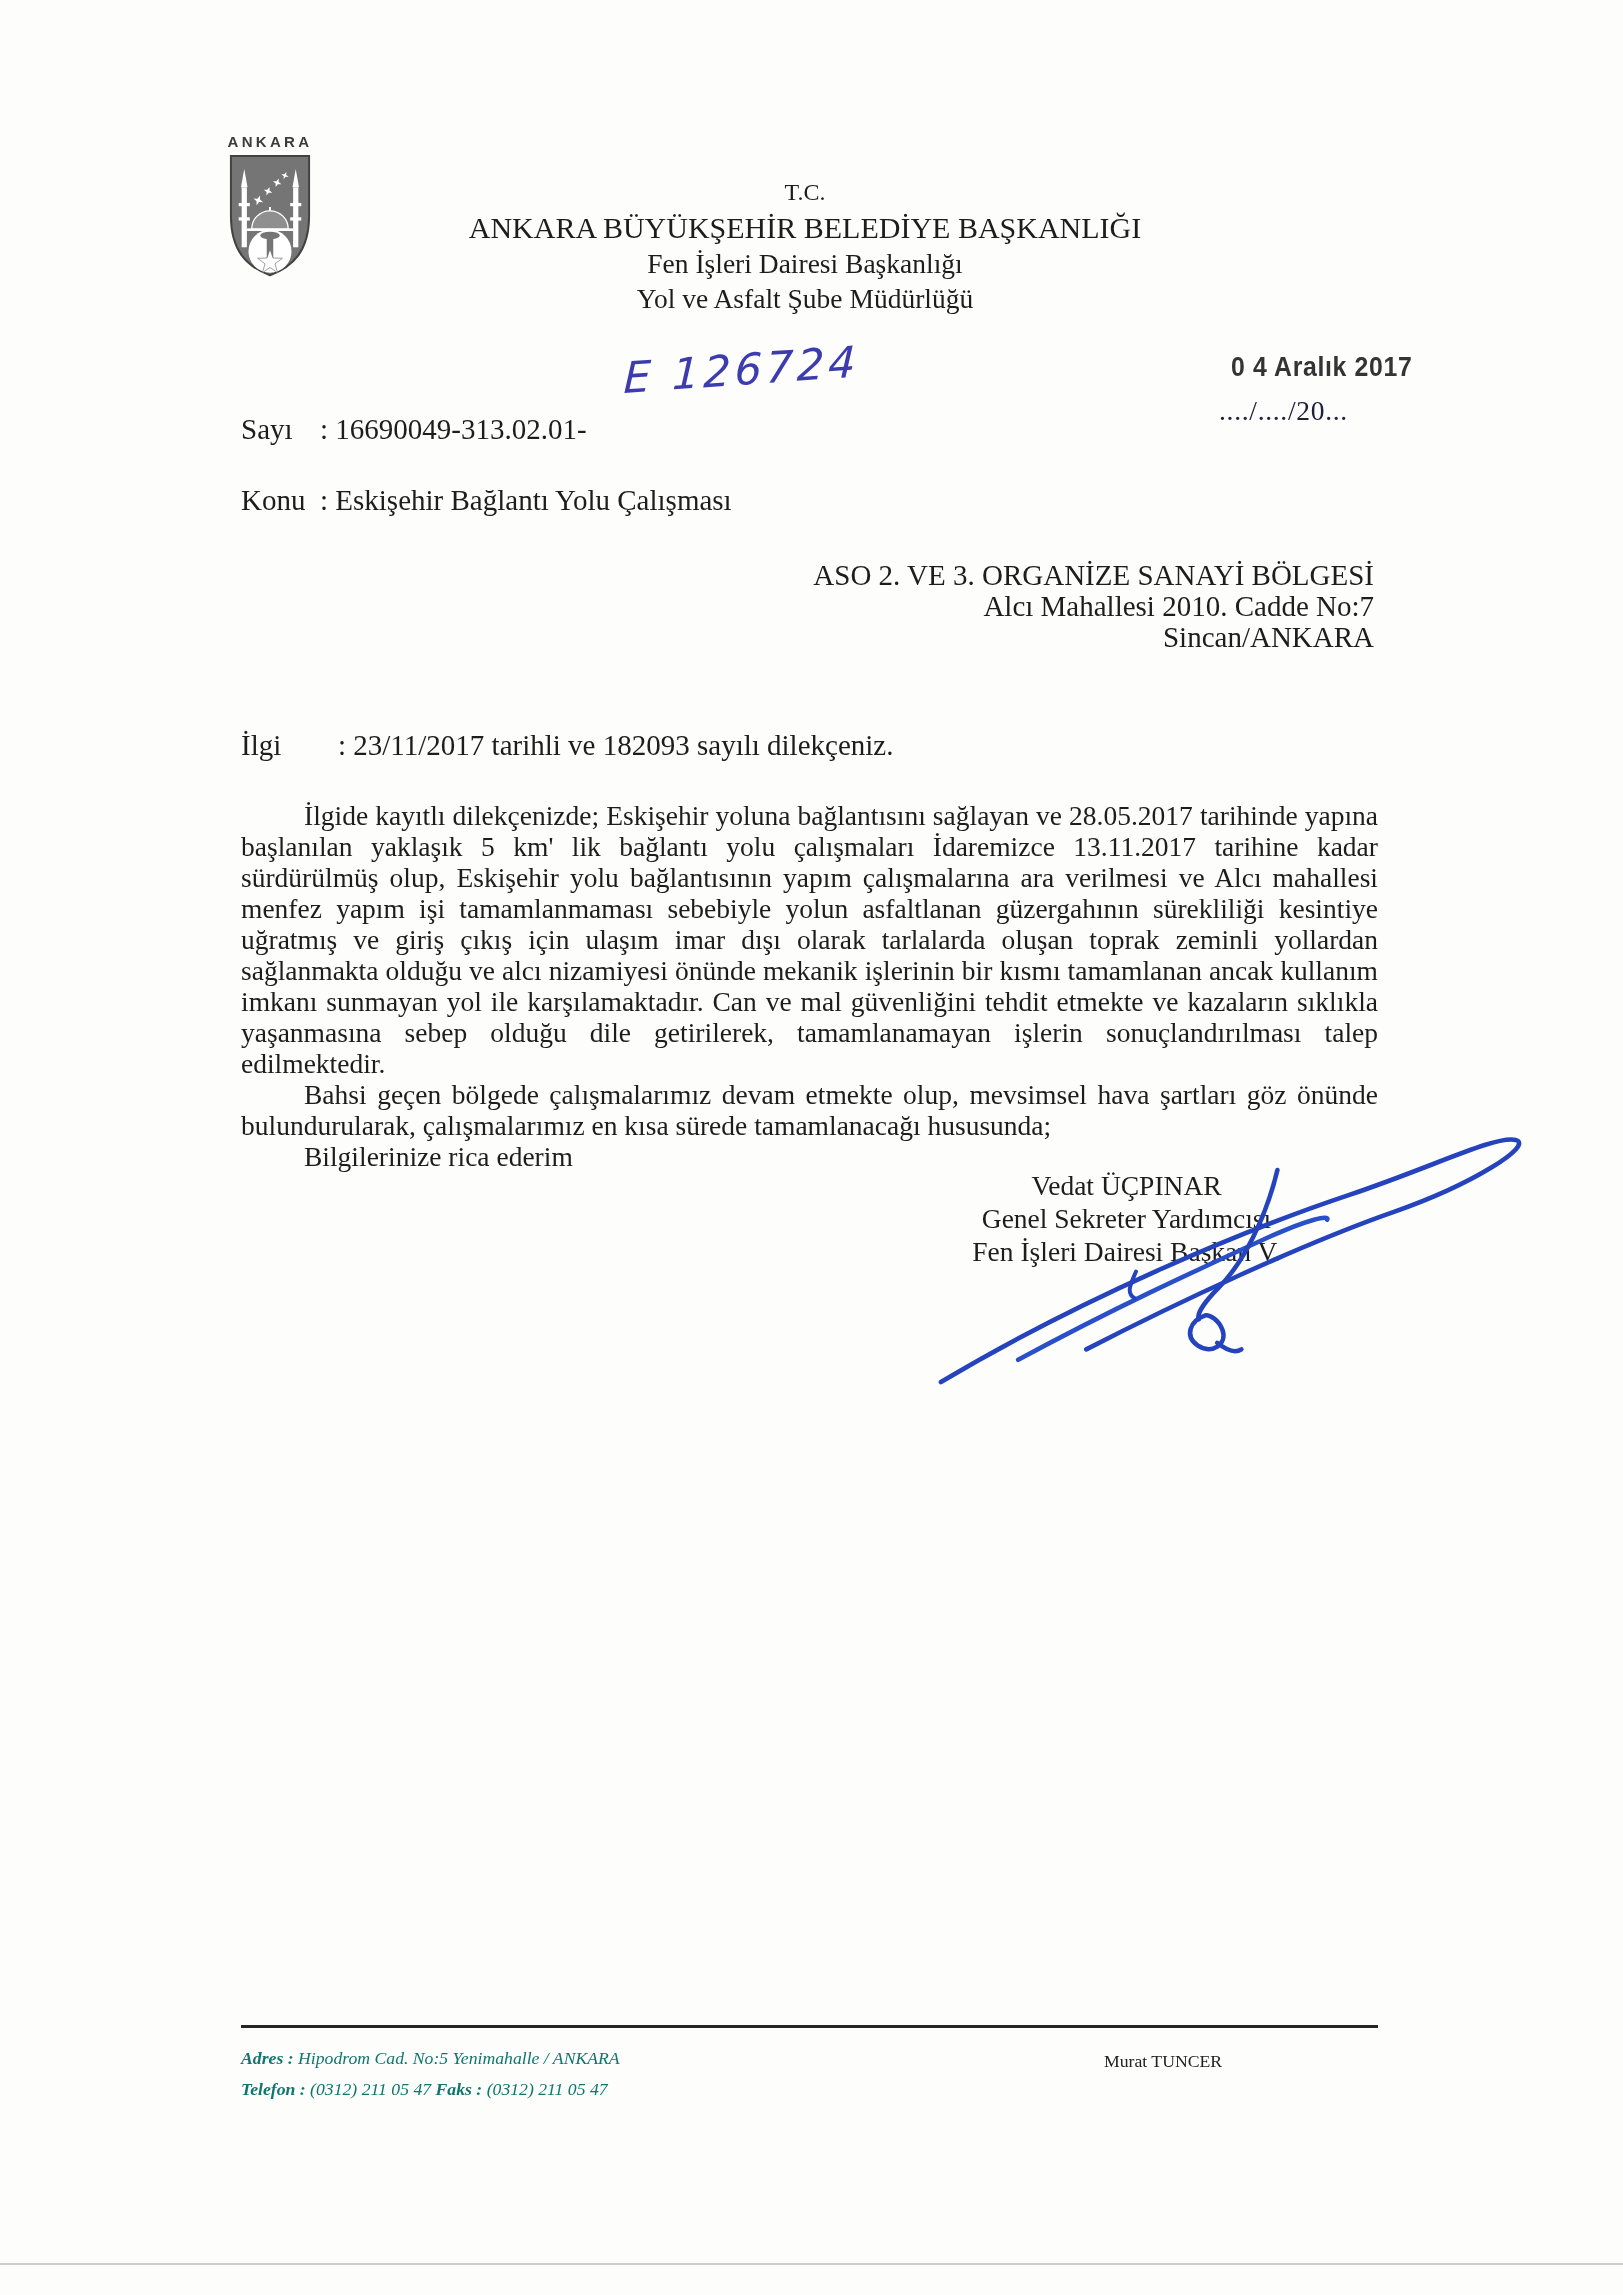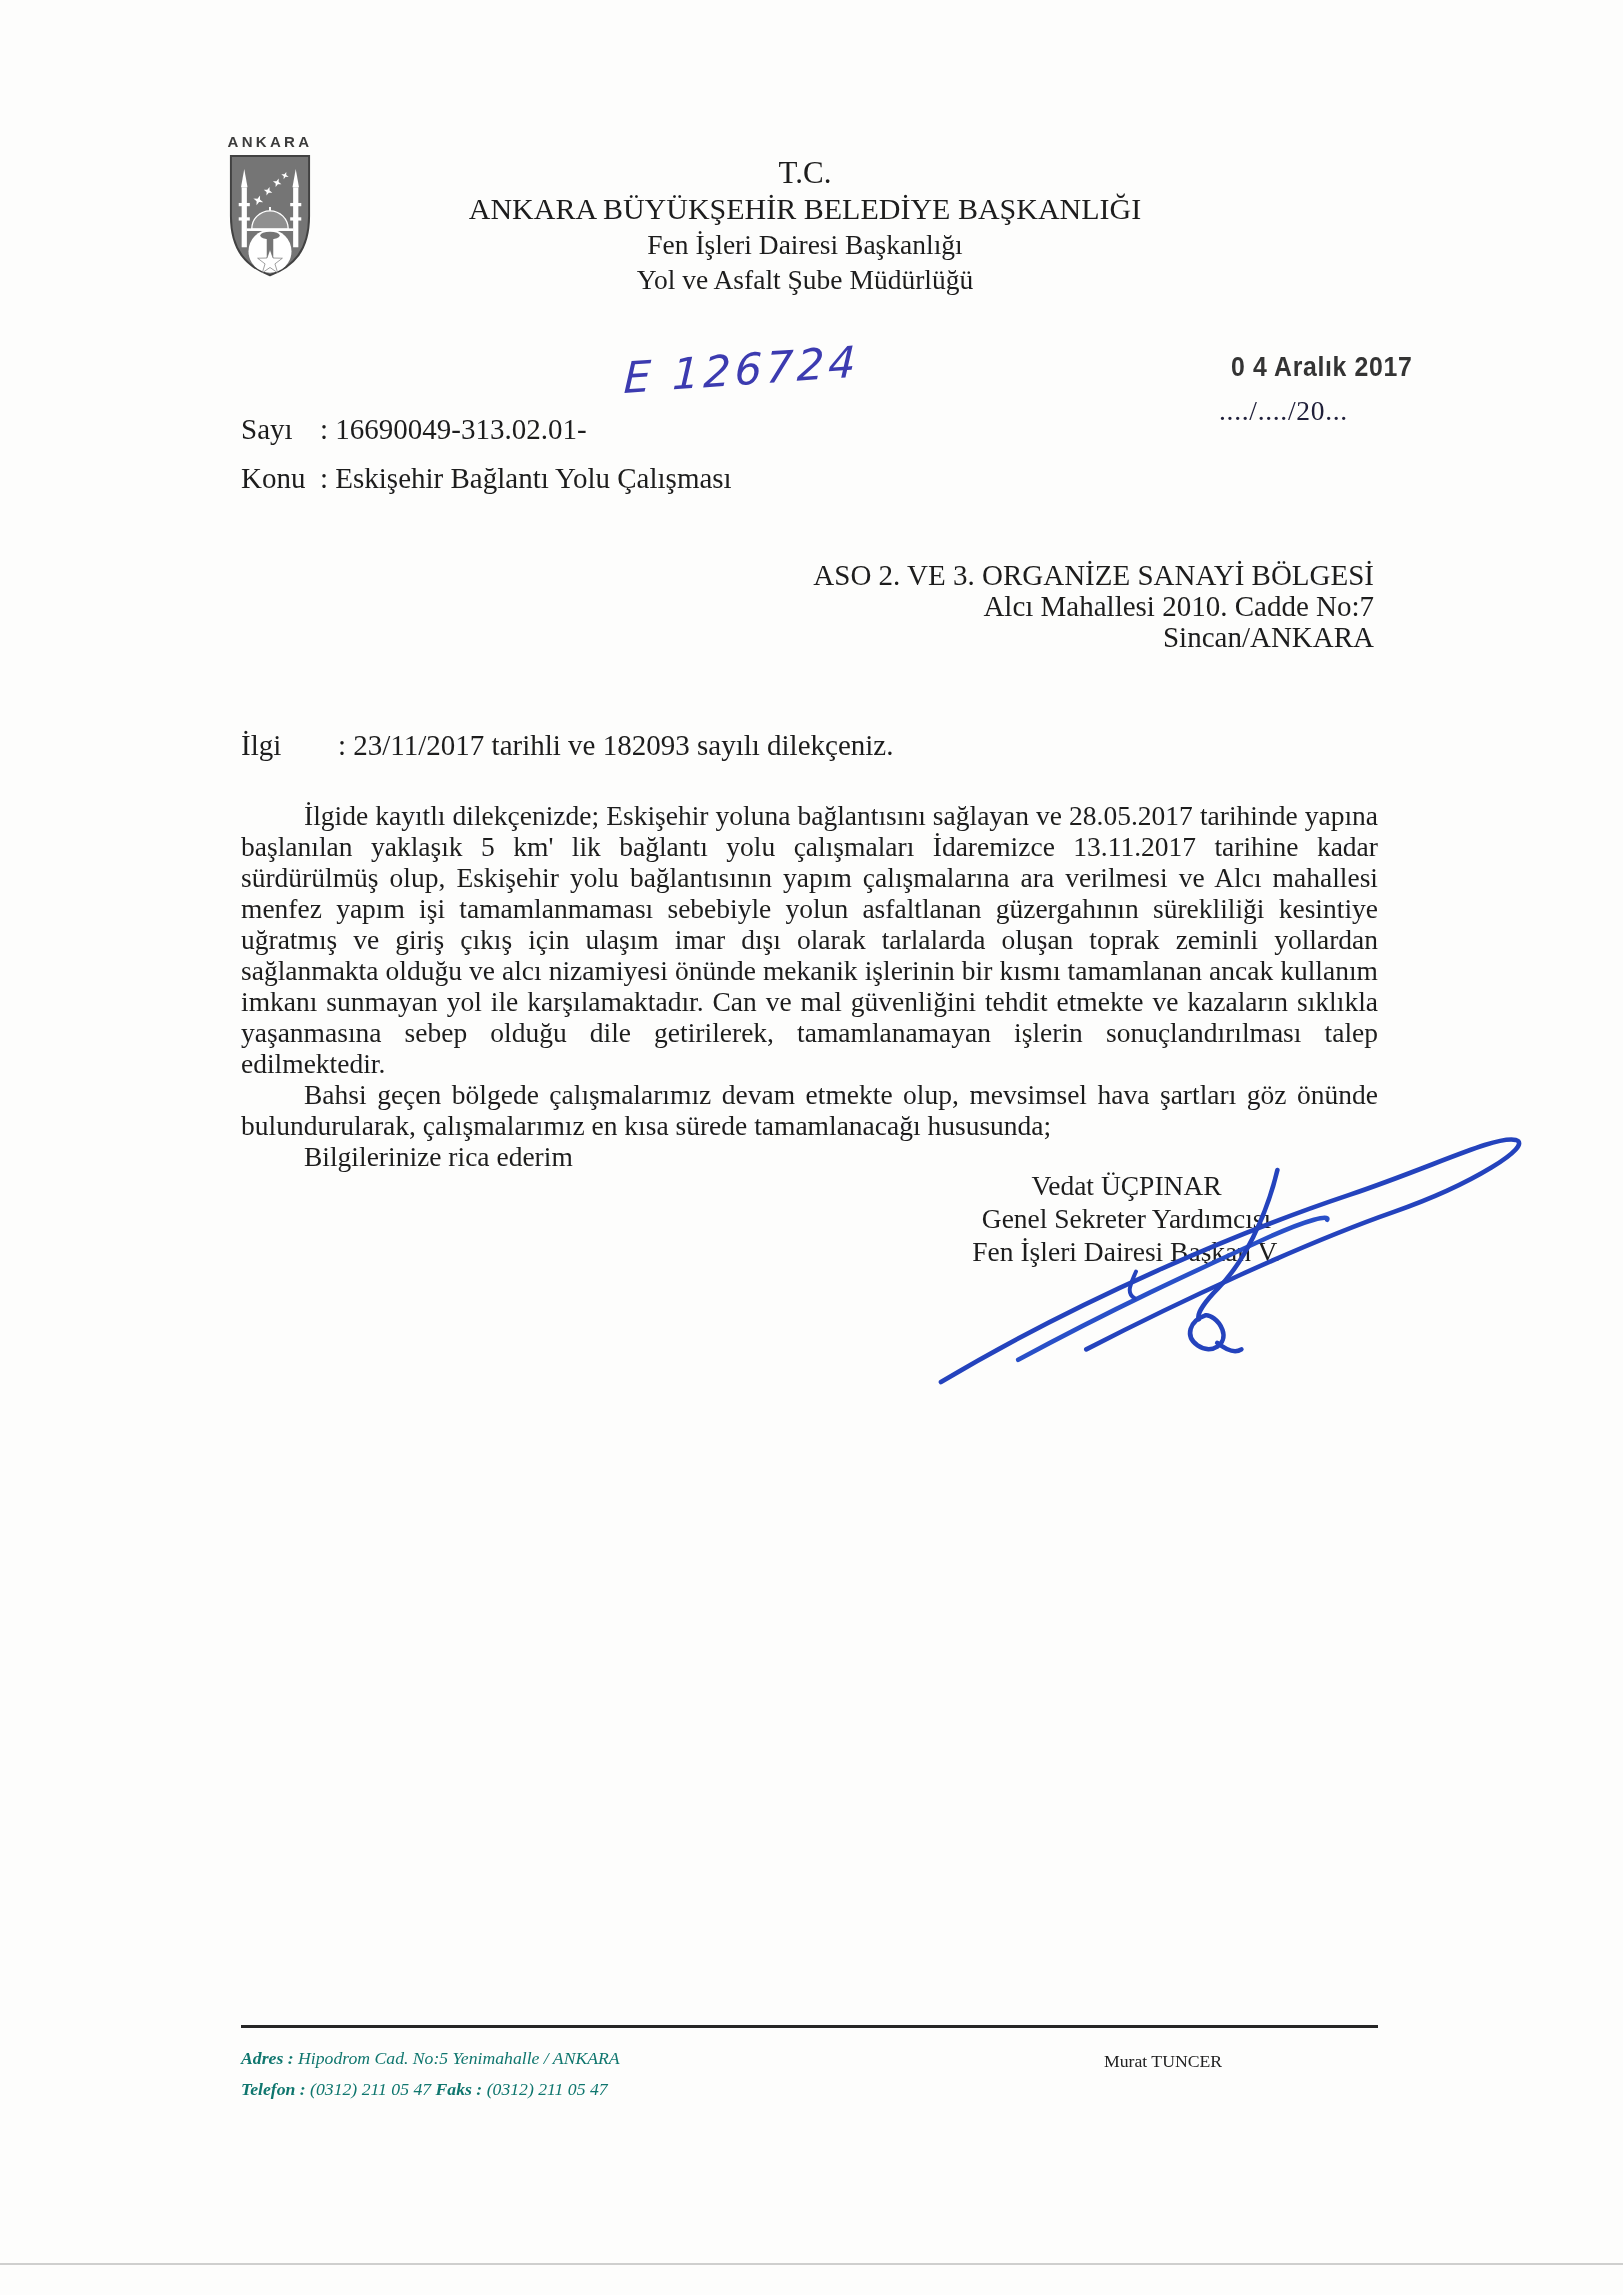--- a/index.html
+++ b/index.html
@@ -17,38 +17,38 @@
   .logo-block{left:226px;top:97px;width:88px;text-align:center;}
   .logo-wordmark{
     font-family:"Liberation Sans","DejaVu Sans",sans-serif;
     font-weight:bold;font-size:15px;letter-spacing:3.3px;
     color:#3c3c3c;white-space:nowrap;margin-top:36px;
   }
   .logo-shield{margin-top:2.6px;}
 
   
   .header-text{left:6.5px;top:156px;width:1597px;text-align:center;line-height:1;}
-  .header-tc{font-size:31px;line-height:34px;}
+  .header-tc{font-size:24px;line-height:34px;margin-top:19px;}
   .header-title{font-size:30px;line-height:37px;}
   .header-sub{font-size:27.5px;line-height:35px;}
 
   
   .date-stamp{
     left:1231px;top:352px;
     font-family:"Liberation Sans","DejaVu Sans",sans-serif;
     font-weight:700;font-size:27px;color:#343434;
     letter-spacing:0.7px;white-space:nowrap;
     transform:scaleX(.92);transform-origin:left top;
   }
   .date-blank{left:1219px;top:395px;font-size:27.5px;letter-spacing:0.7px;color:#20203a;white-space:nowrap;}
 
   
   .meta-row{left:241px;font-size:29px;white-space:nowrap;margin-top:16px;}
   .row-sayi{top:397px;}
-  .row-konu{top:446px;}
+  .row-konu{top:468px;}
   .row-ilgi{top:713px;}
   .meta-label{display:inline-block;}
   .w-sayi{width:79px;}
   .w-konu{width:79px;}
   .w-ilgi{width:97px;}
   .handwritten-number{
     left:623px;top:353px;
     font-family:"DejaVu Sans",sans-serif;
     font-style:italic;font-size:43px;letter-spacing:3.9px;
     color:#3c3bb0;white-space:nowrap;

